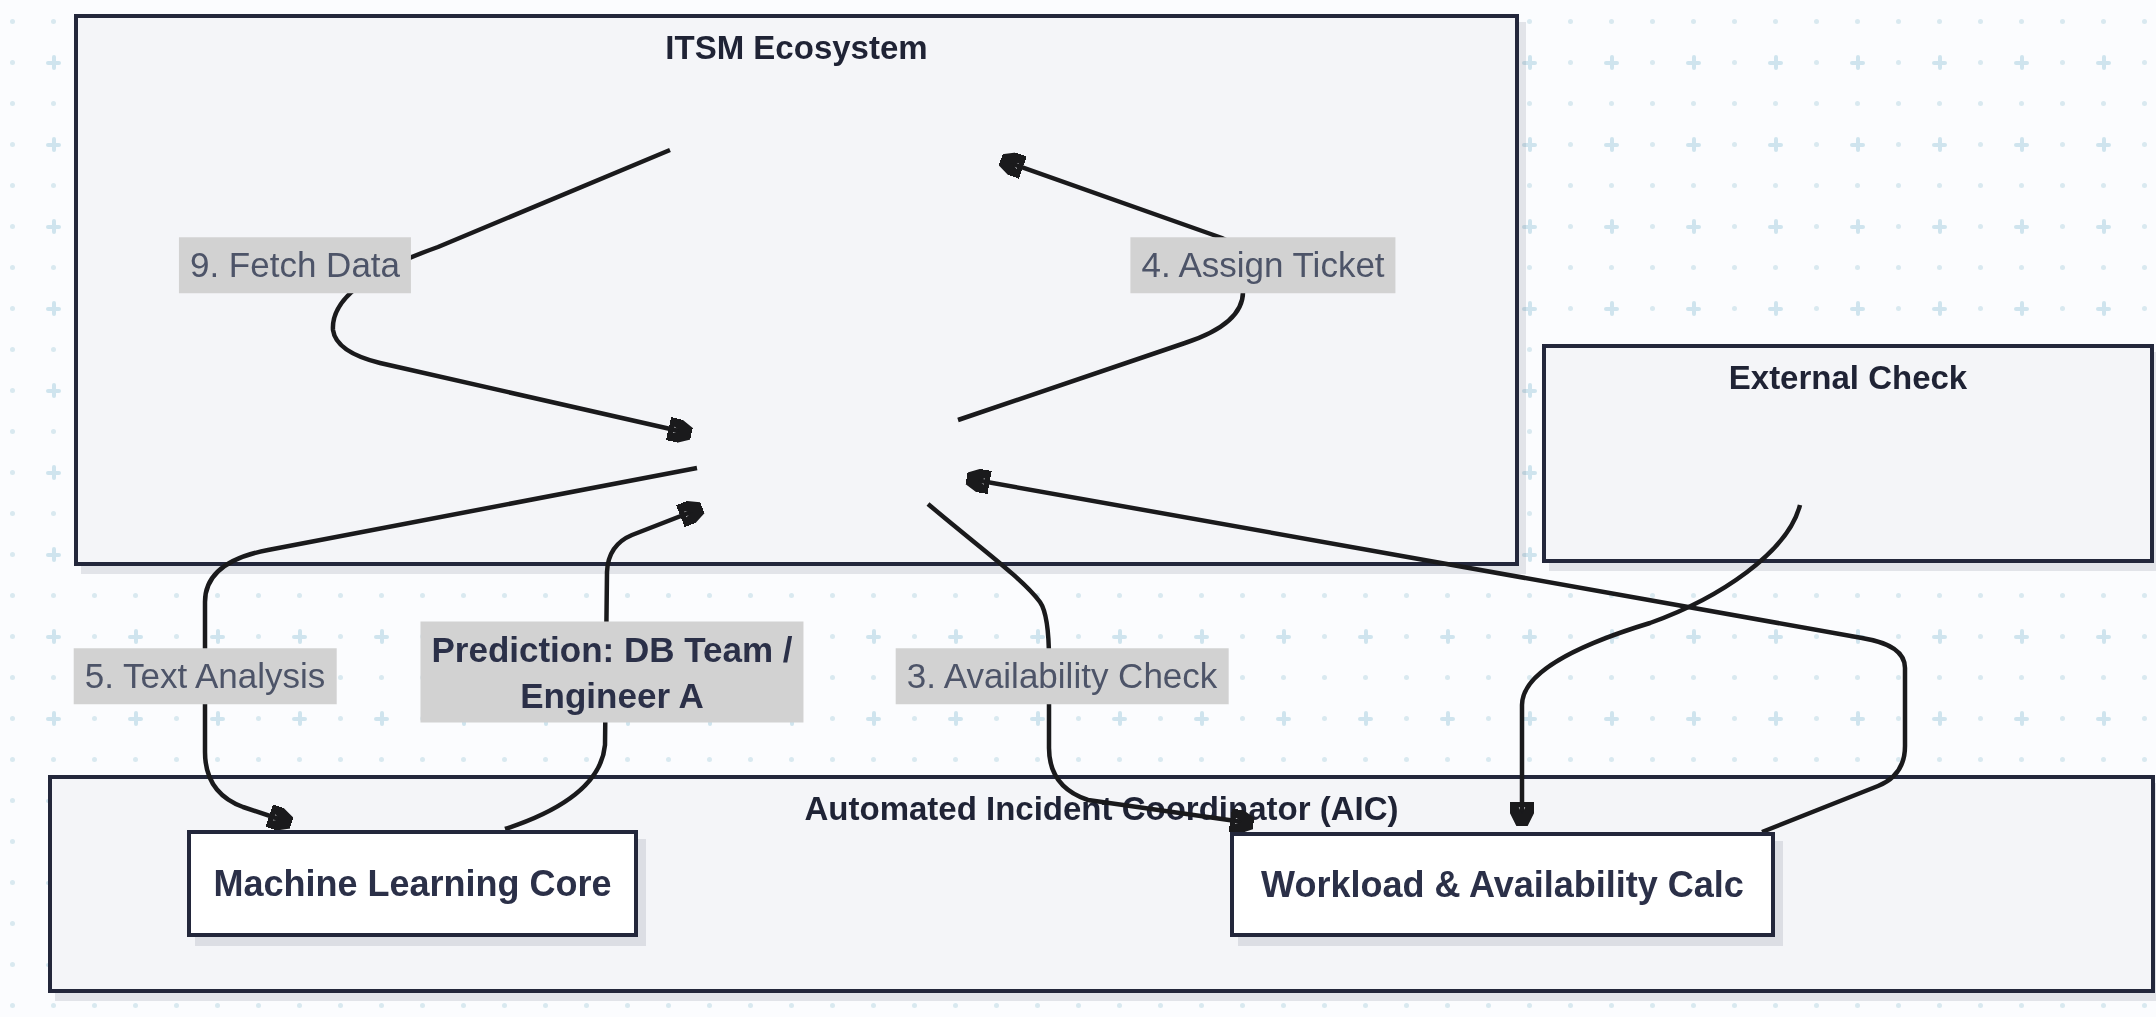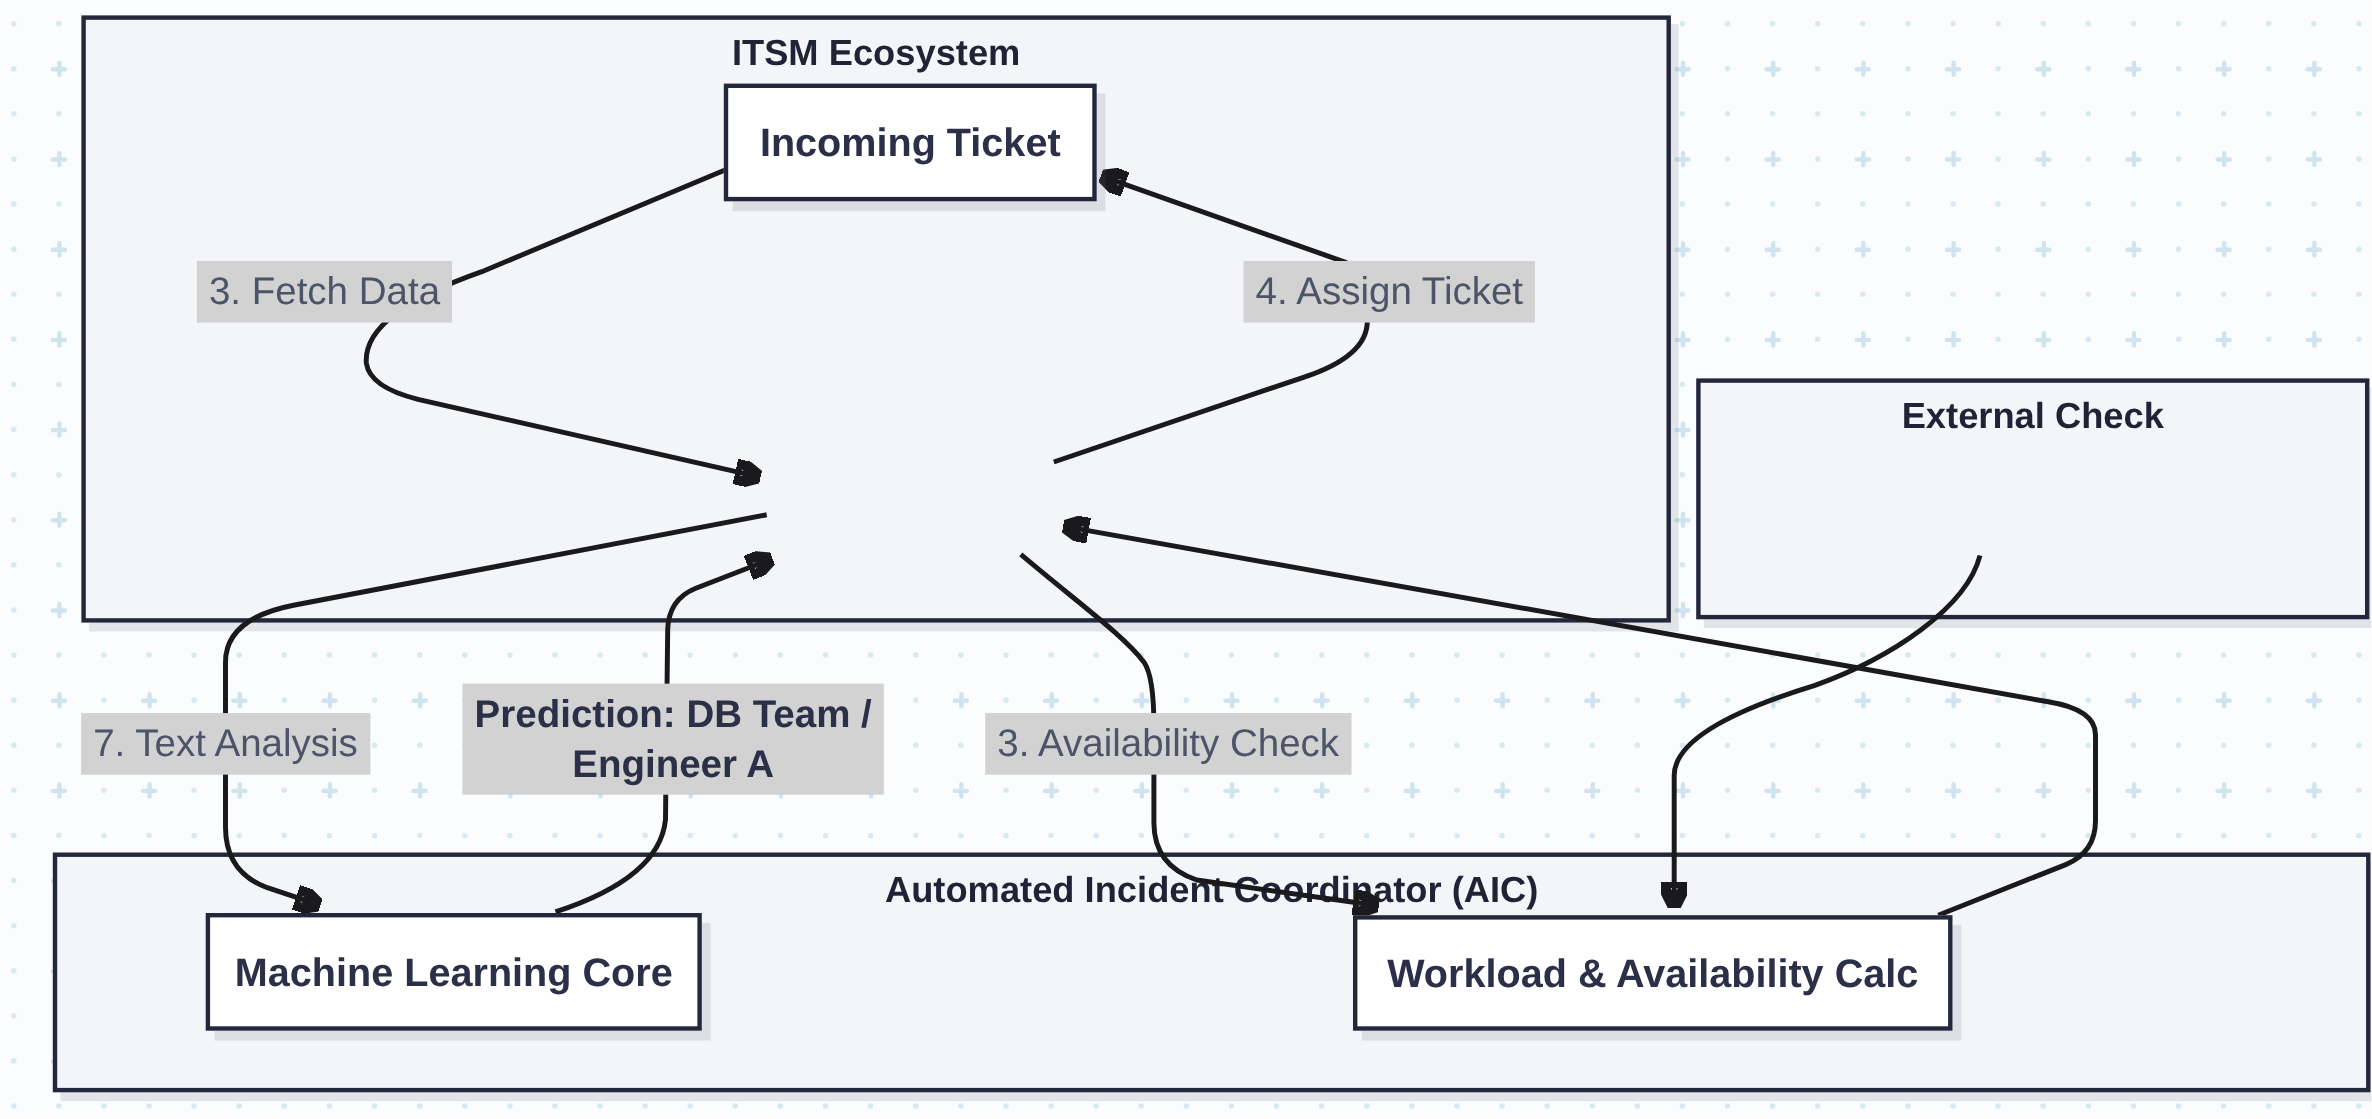--- a/index.html
+++ b/index.html
@@ -1403,38 +1403,35 @@
     </defs>
     <path d="M 670 150 L 438 247 Q 330 285 333 330 Q 336 352 380 363 L 688 433" marker-end="url(#arr)"></path>
     <path d="M 697 468 L 268 550 Q 205 562 205 602 L 205 752 Q 205 793 243 807 L 288 822" marker-end="url(#arr)"></path>
     <path d="M 505 829 Q 600 798 605 745 L 607 572 Q 608 545 632 535 L 699 509" marker-end="url(#arr)"></path>
     <path d="M 928 504 C 980 548 1022 578 1040 602 Q 1049 615 1049 660 L 1049 748 Q 1049 787 1088 800 L 1250 823" marker-end="url(#arr)"></path>
     <path d="M 1800 505 C 1788 552 1720 598 1650 623 Q 1522 662 1522 705 L 1522 822" marker-end="url(#arr)"></path>
     <path d="M 1762 832 L 1878 786 Q 1905 775 1905 746 L 1905 668 Q 1905 645 1862 638 L 970 479" marker-end="url(#arr)"></path>
     <path d="M 958 420 L 1185 343 Q 1243 324 1243 292 L 1243 268 Q 1243 246 1222 238 L 1004 161" marker-end="url(#arr)"></path>
   </svg>
 
-  <div class="elabel step" style="left:295px;top:265px;">3. Fetch Data</div>
-
-  <div class="elabel step" style="left:205px;top:676px;">7. Text Analysis</div>
+  <div class="elabel step" style="left:295px;top:265px;">9. Fetch Data</div>
+
+  <div class="elabel step" style="left:205px;top:676px;">5. Text Analysis</div>
 
   <div class="elabel result" style="left:612px;top:672px;">
     <span class="lline">Prediction: DB Team /</span>
     <span class="lline">Engineer A</span>
   </div>
 
   <div class="elabel step" style="left:1062px;top:676px;">3. Availability Check</div>
 
 
 
   <div class="elabel step" style="left:1263px;top:265px;">4. Assign Ticket</div>
 
-  <div class="node" style="left:658px;top:76px;width:331px;height:99px;">
-    <span>Incoming Ticket</span>
-  </div>
 
 
 
   <div class="node" style="left:1230px;top:832px;width:537px;height:97px;">
     <span>Workload &amp; Availability Calc</span>
   </div>
 
   <div class="node" style="left:187px;top:830px;width:443px;height:99px;">
     <span>Machine Learning Core</span>
   </div>

